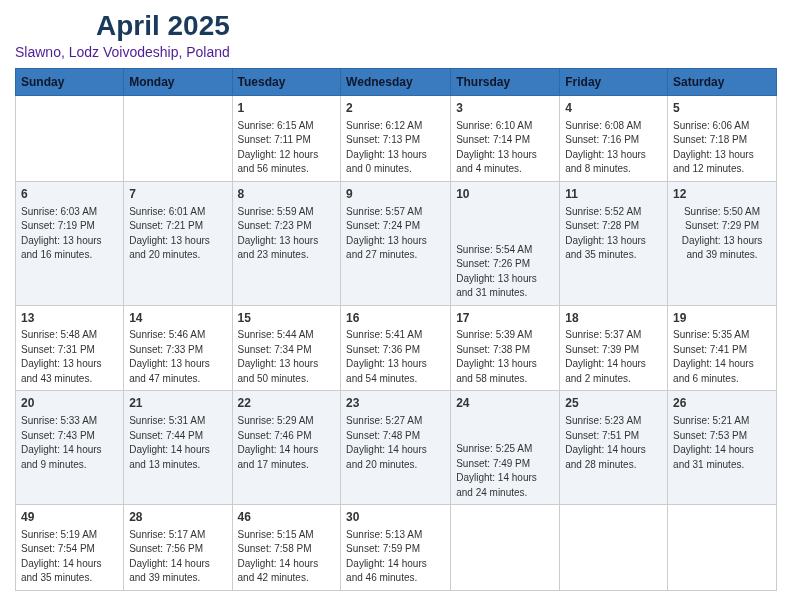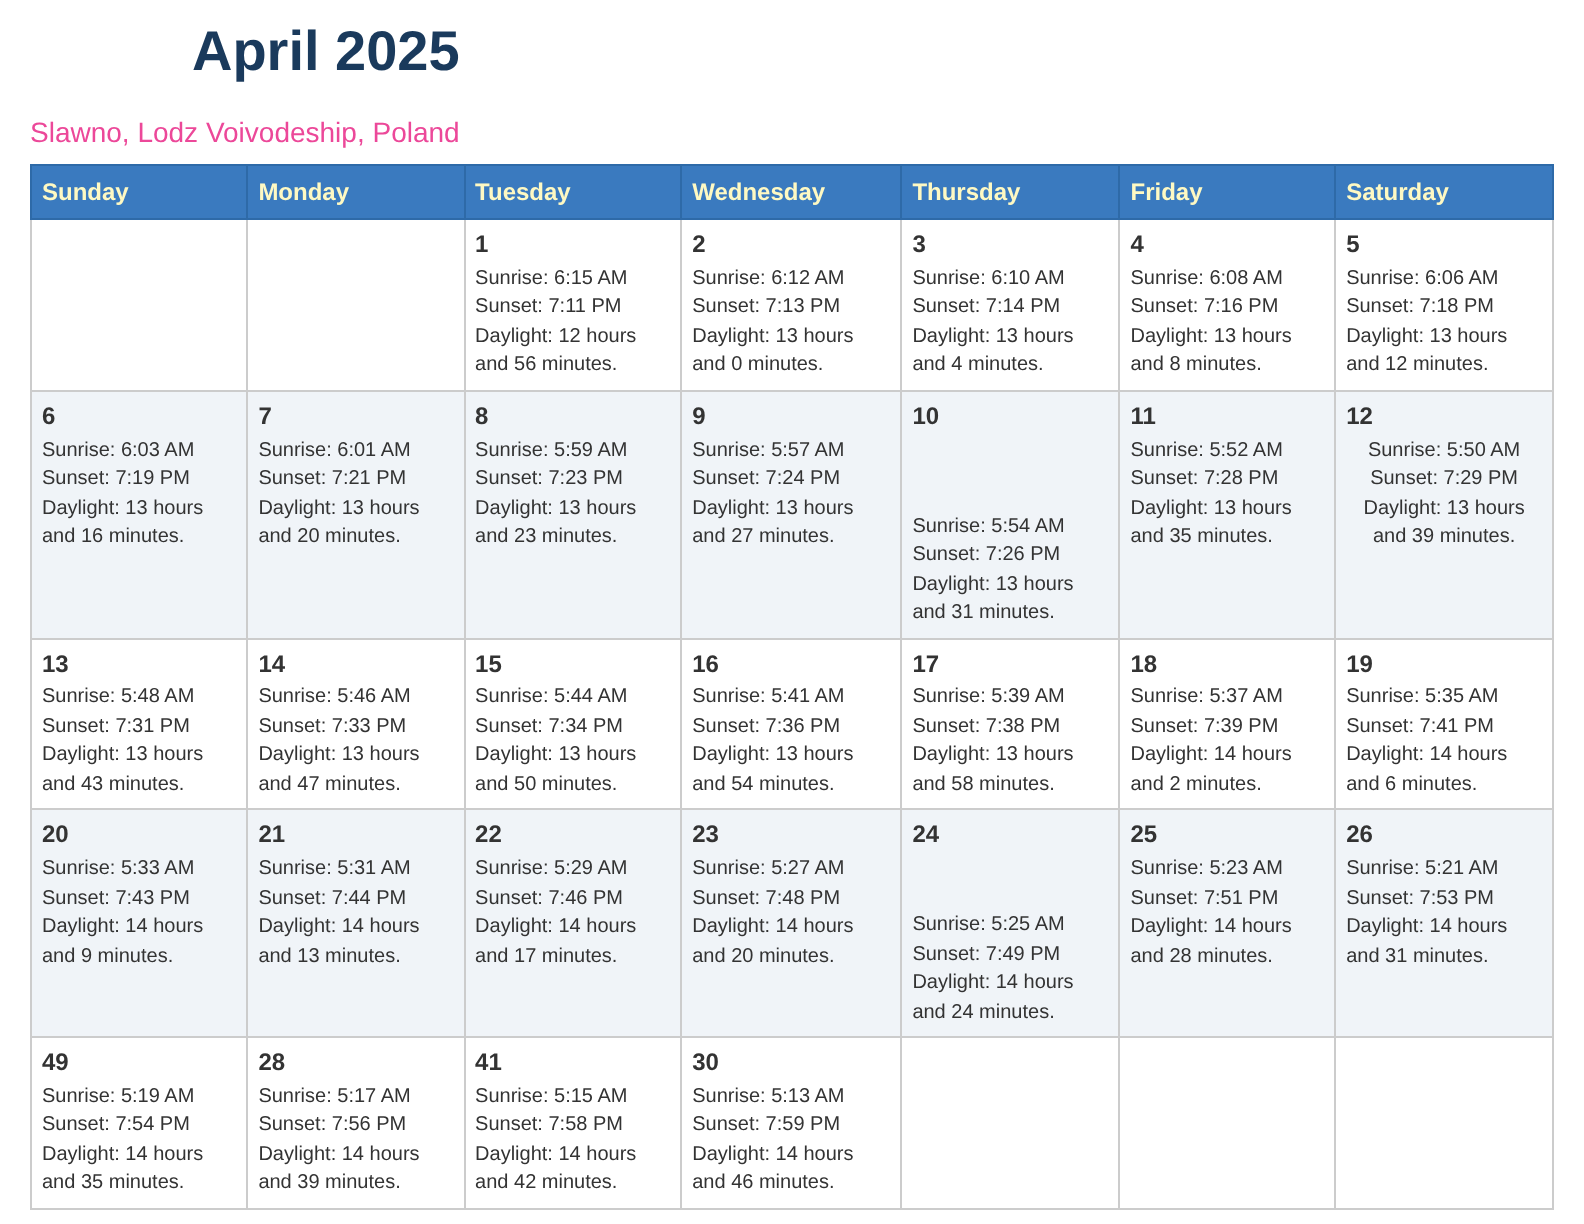--- a/index.html
+++ b/index.html
@@ -37,31 +37,31 @@
     .title-area {
       text-align: right;
     }
     .calendar-title {
       font-size: 28px;
       font-weight: bold;
       color: #1a3a5c;
     }
     .calendar-subtitle {
       font-size: 14px;
-      color: #ec4899;
-      margin-top: 16px;
+      color: #4c1d95;
+      margin-top: 2px;
     }
     table {
       width: 100%;
       border-collapse: collapse;
       font-size: 11px;
     }
     thead tr th {
       background-color: #3a7abf;
-      color: #fef9c3;
+      color: #0f172a;
       text-align: left;
       padding: 6px 5px;
       font-size: 12px;
       font-weight: bold;
       border: 1px solid #2e6aa8;
     }
     tbody tr td {
       border: 1px solid #ccc;
       vertical-align: top;
       padding: 4px 5px;
@@ -319,21 +319,21 @@
 and 35 minutes.</div>
         </td>
         <td>
           <span class="day-num">28</span>
           <div class="day-info" style="white-space: pre-line;">Sunrise: 5:17 AM
 Sunset: 7:56 PM
 Daylight: 14 hours
 and 39 minutes.</div>
         </td>
         <td>
-          <span class="day-num">41</span>
+          <span class="day-num">46</span>
           <div class="day-info" style="white-space: pre-line;">Sunrise: 5:15 AM
 Sunset: 7:58 PM
 Daylight: 14 hours
 and 42 minutes.</div>
         </td>
         <td>
           <span class="day-num">30</span>
           <div class="day-info" style="white-space: pre-line;">Sunrise: 5:13 AM
 Sunset: 7:59 PM
 Daylight: 14 hours

